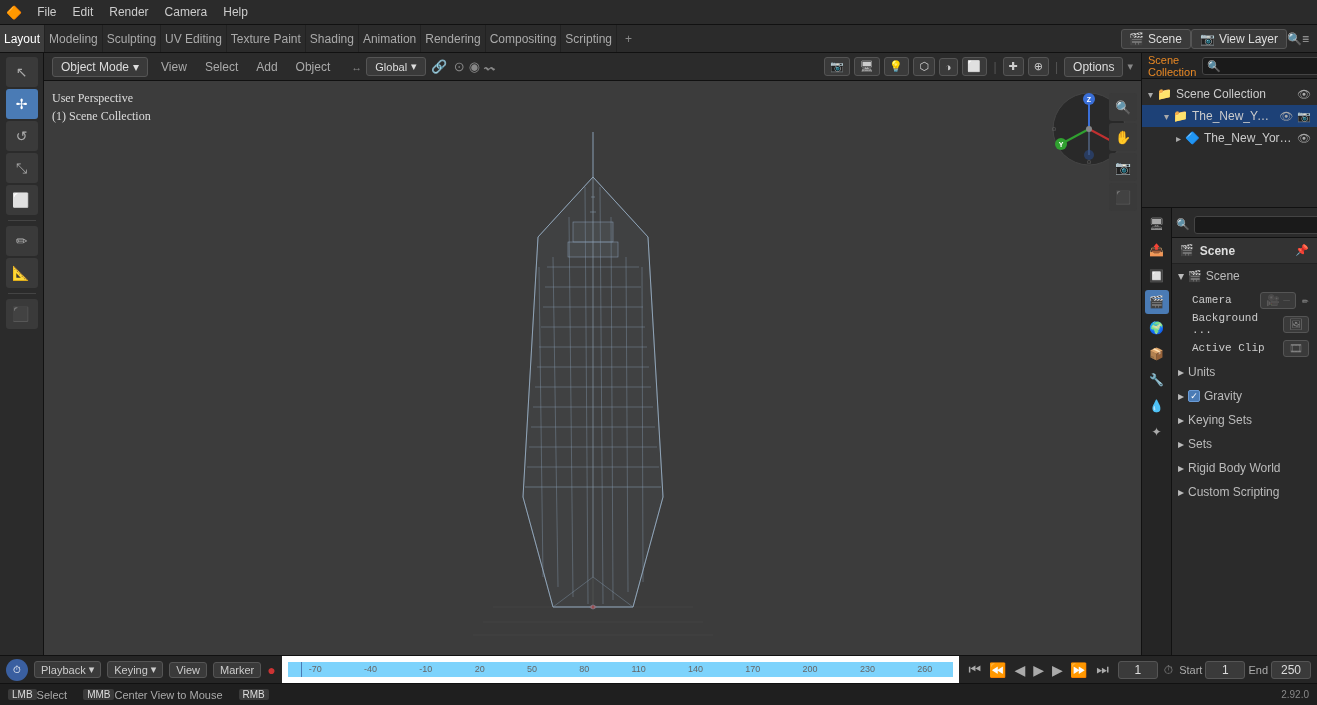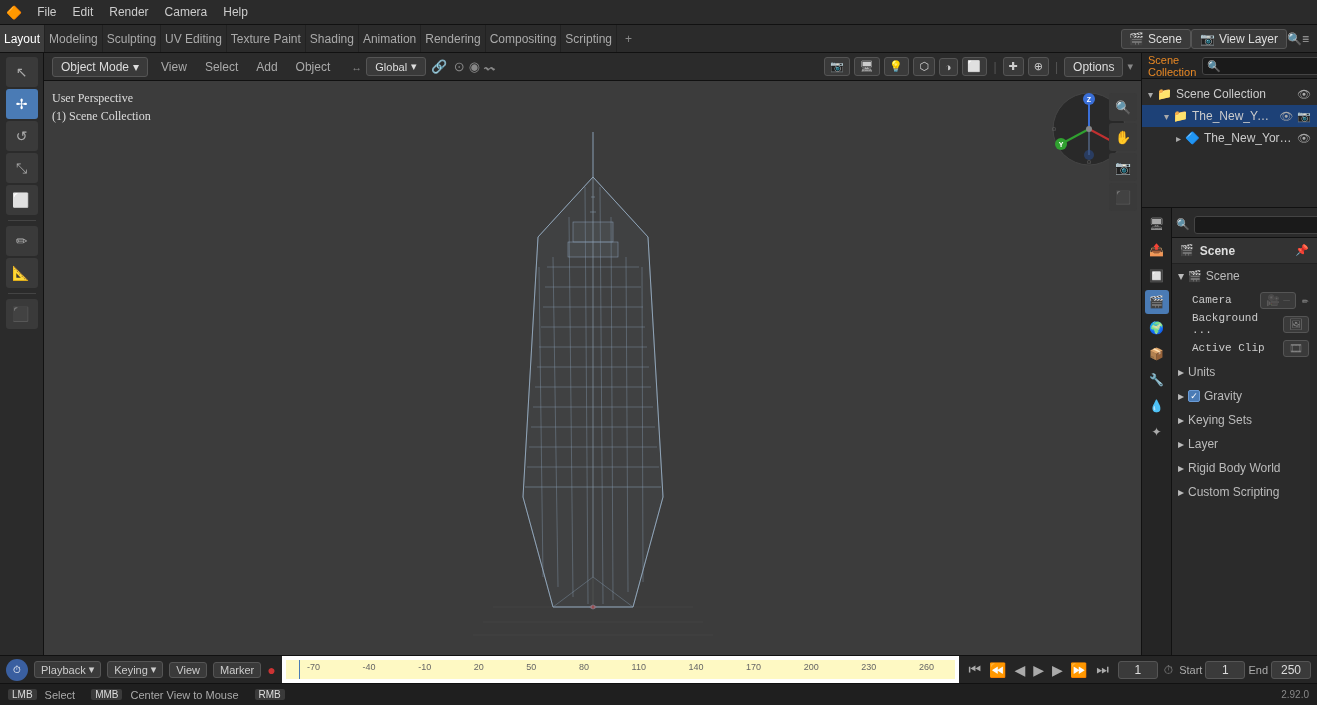--- a/index.html
+++ b/index.html
@@ -418,21 +418,21 @@
       position: absolute;
       bottom: 0;
       left: 0;
       border-top: 1px solid #111;
     }
     .status-item {
       color: #aaa;
       font-size: 11px;
       display: flex;
       align-items: center;
-      gap: 8px;
+      gap: 0;
     }
     .status-key {
       background: #3a3a3a;
       border-radius: 2px;
       padding: 0 4px;
       color: #ddd;
       font-size: 10px;
     }
     .status-right {
       margin-left: auto;
@@ -785,21 +785,21 @@
           <span>Gravity</span>
         </div>
 
         <div class="prop-section-collapse">
           <span>▸</span>
           <span>Keying Sets</span>
         </div>
 
         <div class="prop-section-collapse">
           <span>▸</span>
-          <span>Layer</span>
+          <span>Sets</span>
         </div>
 
         <div class="prop-section-collapse">
           <span>▸</span>
           <span>Rigid Body World</span>
         </div>
 
         <div class="prop-section-collapse">
           <span>▸</span>
           <span>Custom Scripting</span>
@@ -823,21 +823,21 @@
   </div>
   <div class="timeline-dropdown">
     <span>View</span>
   </div>
   <div class="timeline-dropdown">
     <span>Marker</span>
   </div>
 
   <span style="color:#cc3333; font-size:14px; cursor:pointer;">●</span>
 
-  <div style="flex:1; height:100%; background:#fef9c3; position:relative; overflow:hidden; border:4px solid #ffffff;">
+  <div style="flex:1; height:100%; background:#7dd3fc; position:relative; overflow:hidden; border:6px solid #ffffff;">
 
     <div style="position:absolute;top:0;left:0;right:0;height:100%;display:flex;align-items:flex-start;padding-top:2px;">
       <div style="position:absolute;top:0;bottom:0;left:2%;width:1px;background:#4a7bb5;"></div>
     </div>
 
     <div style="position:absolute;top:2px;left:0;right:0;display:flex;justify-content:space-around;color:#666;font-size:9px;">
       <span>-70</span>
         <span>-40</span>
         <span>-10</span>
         <span>20</span>

